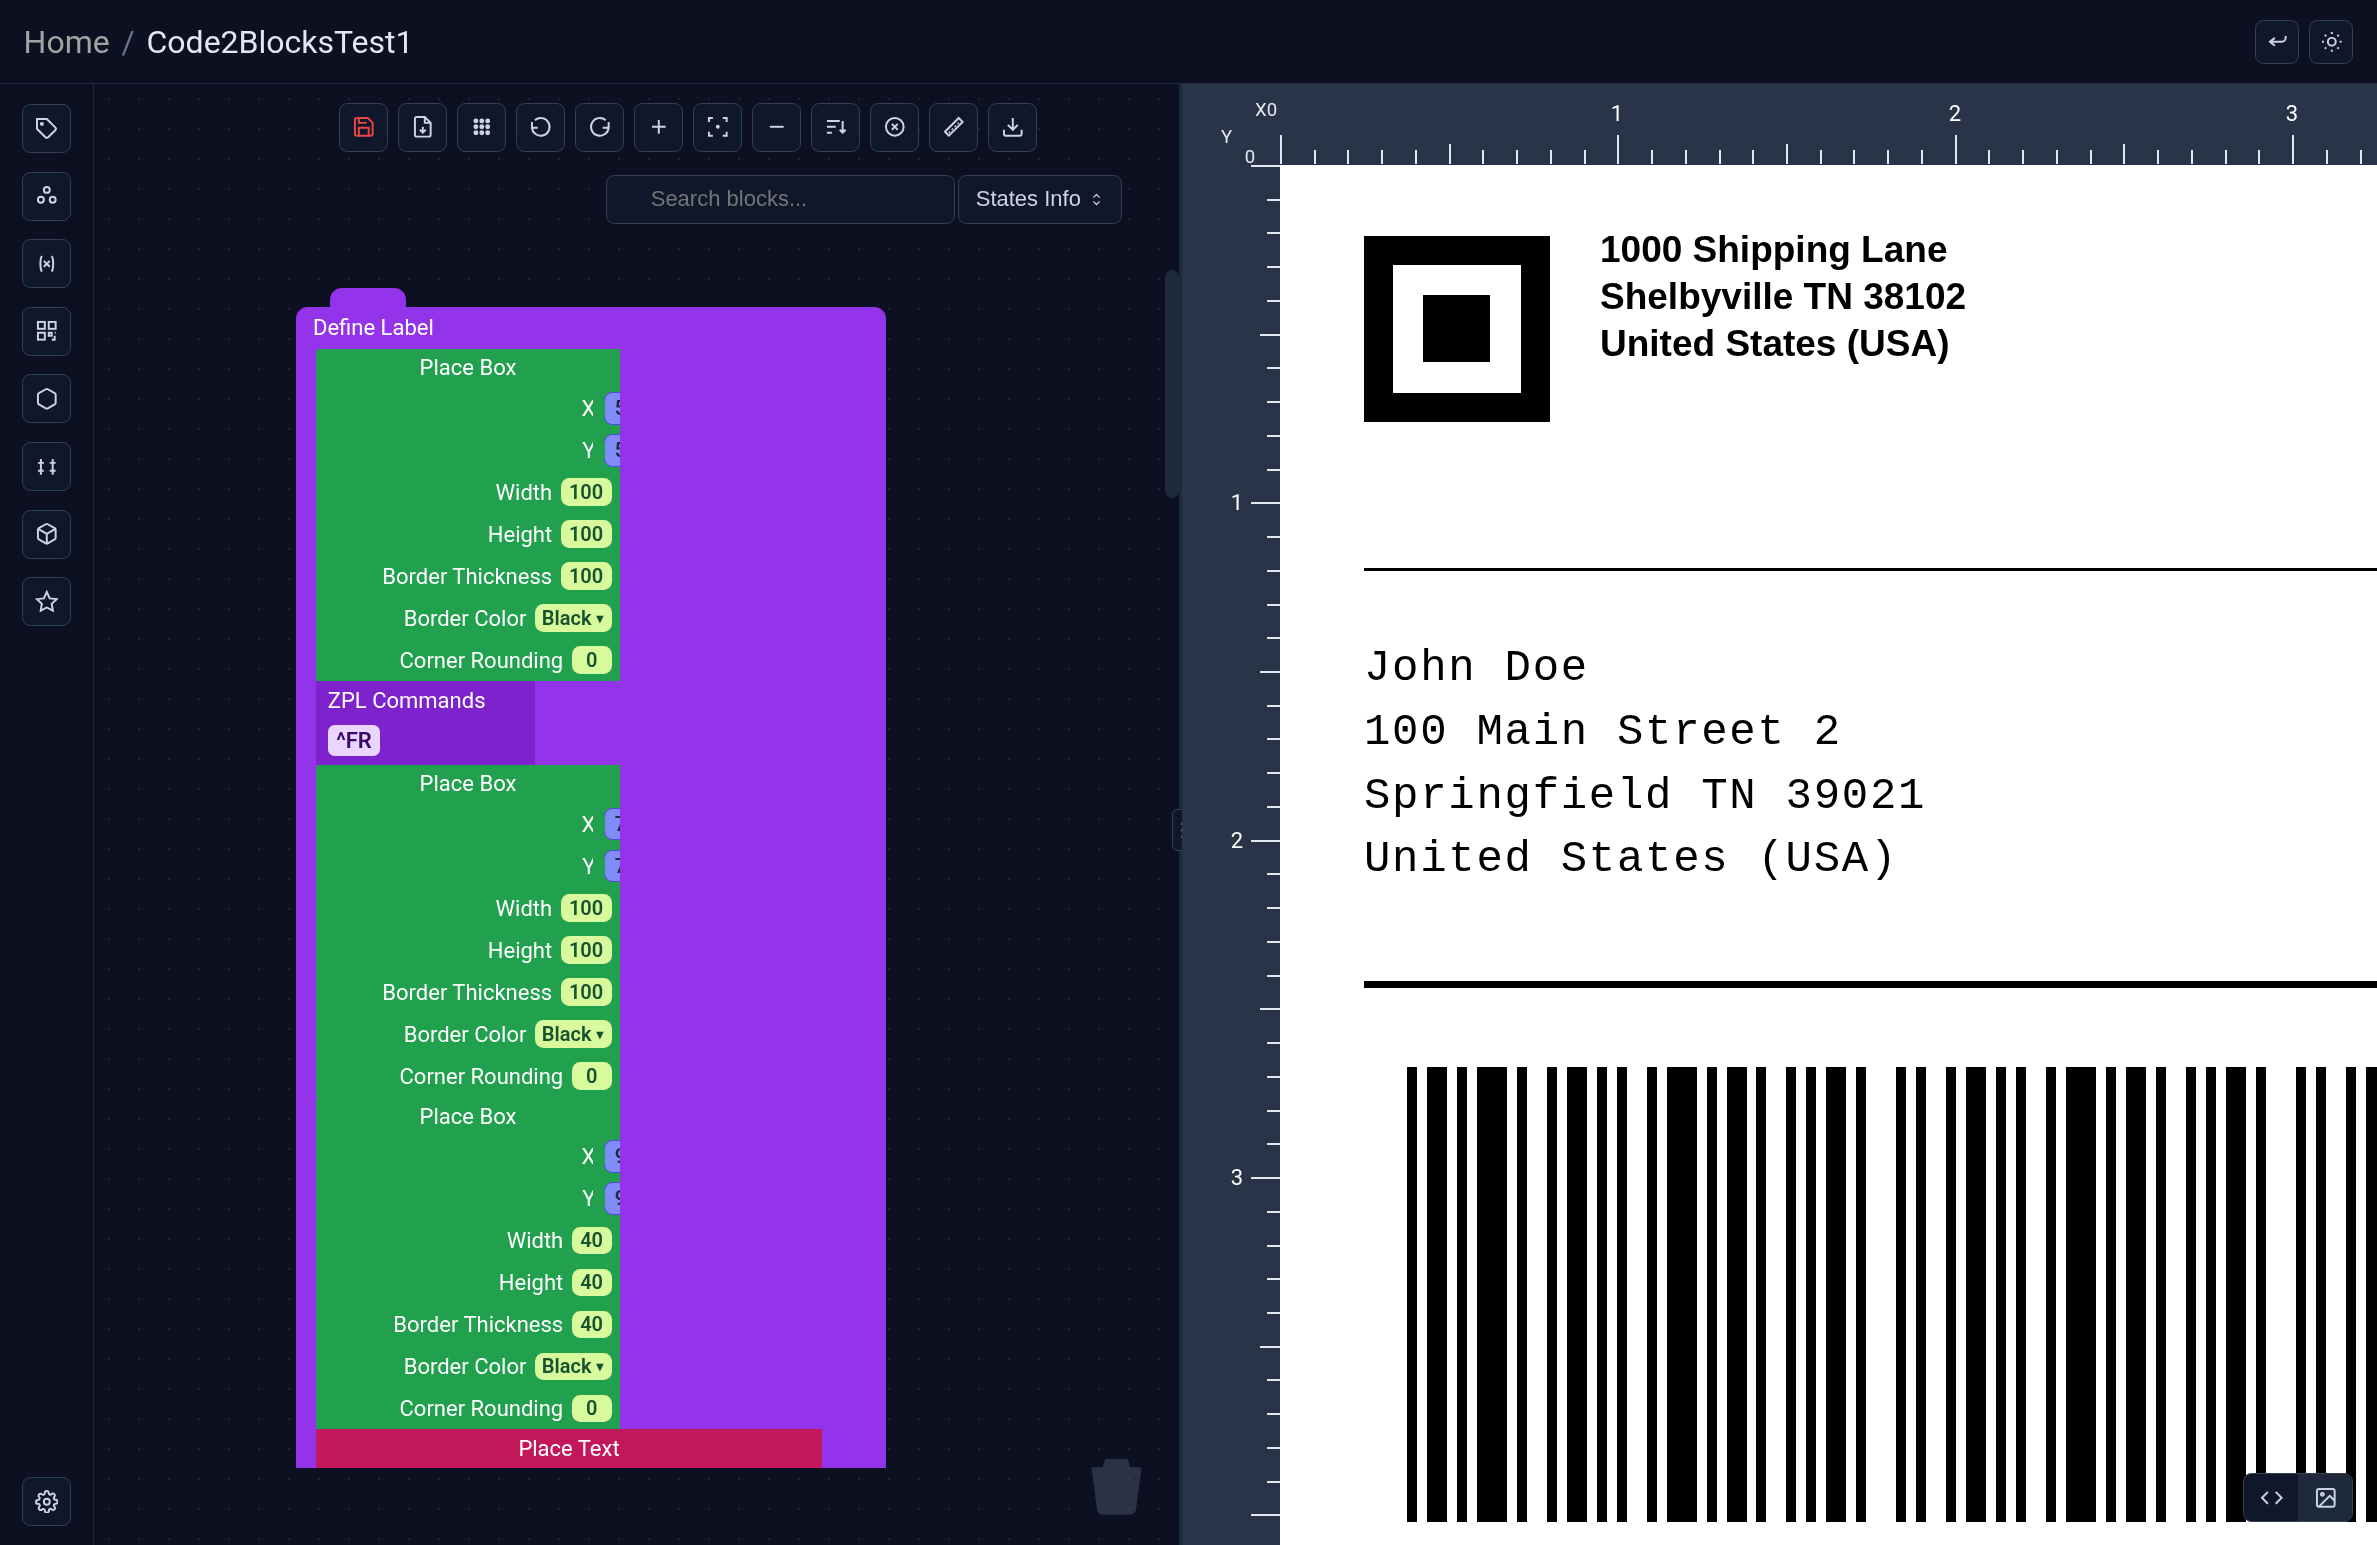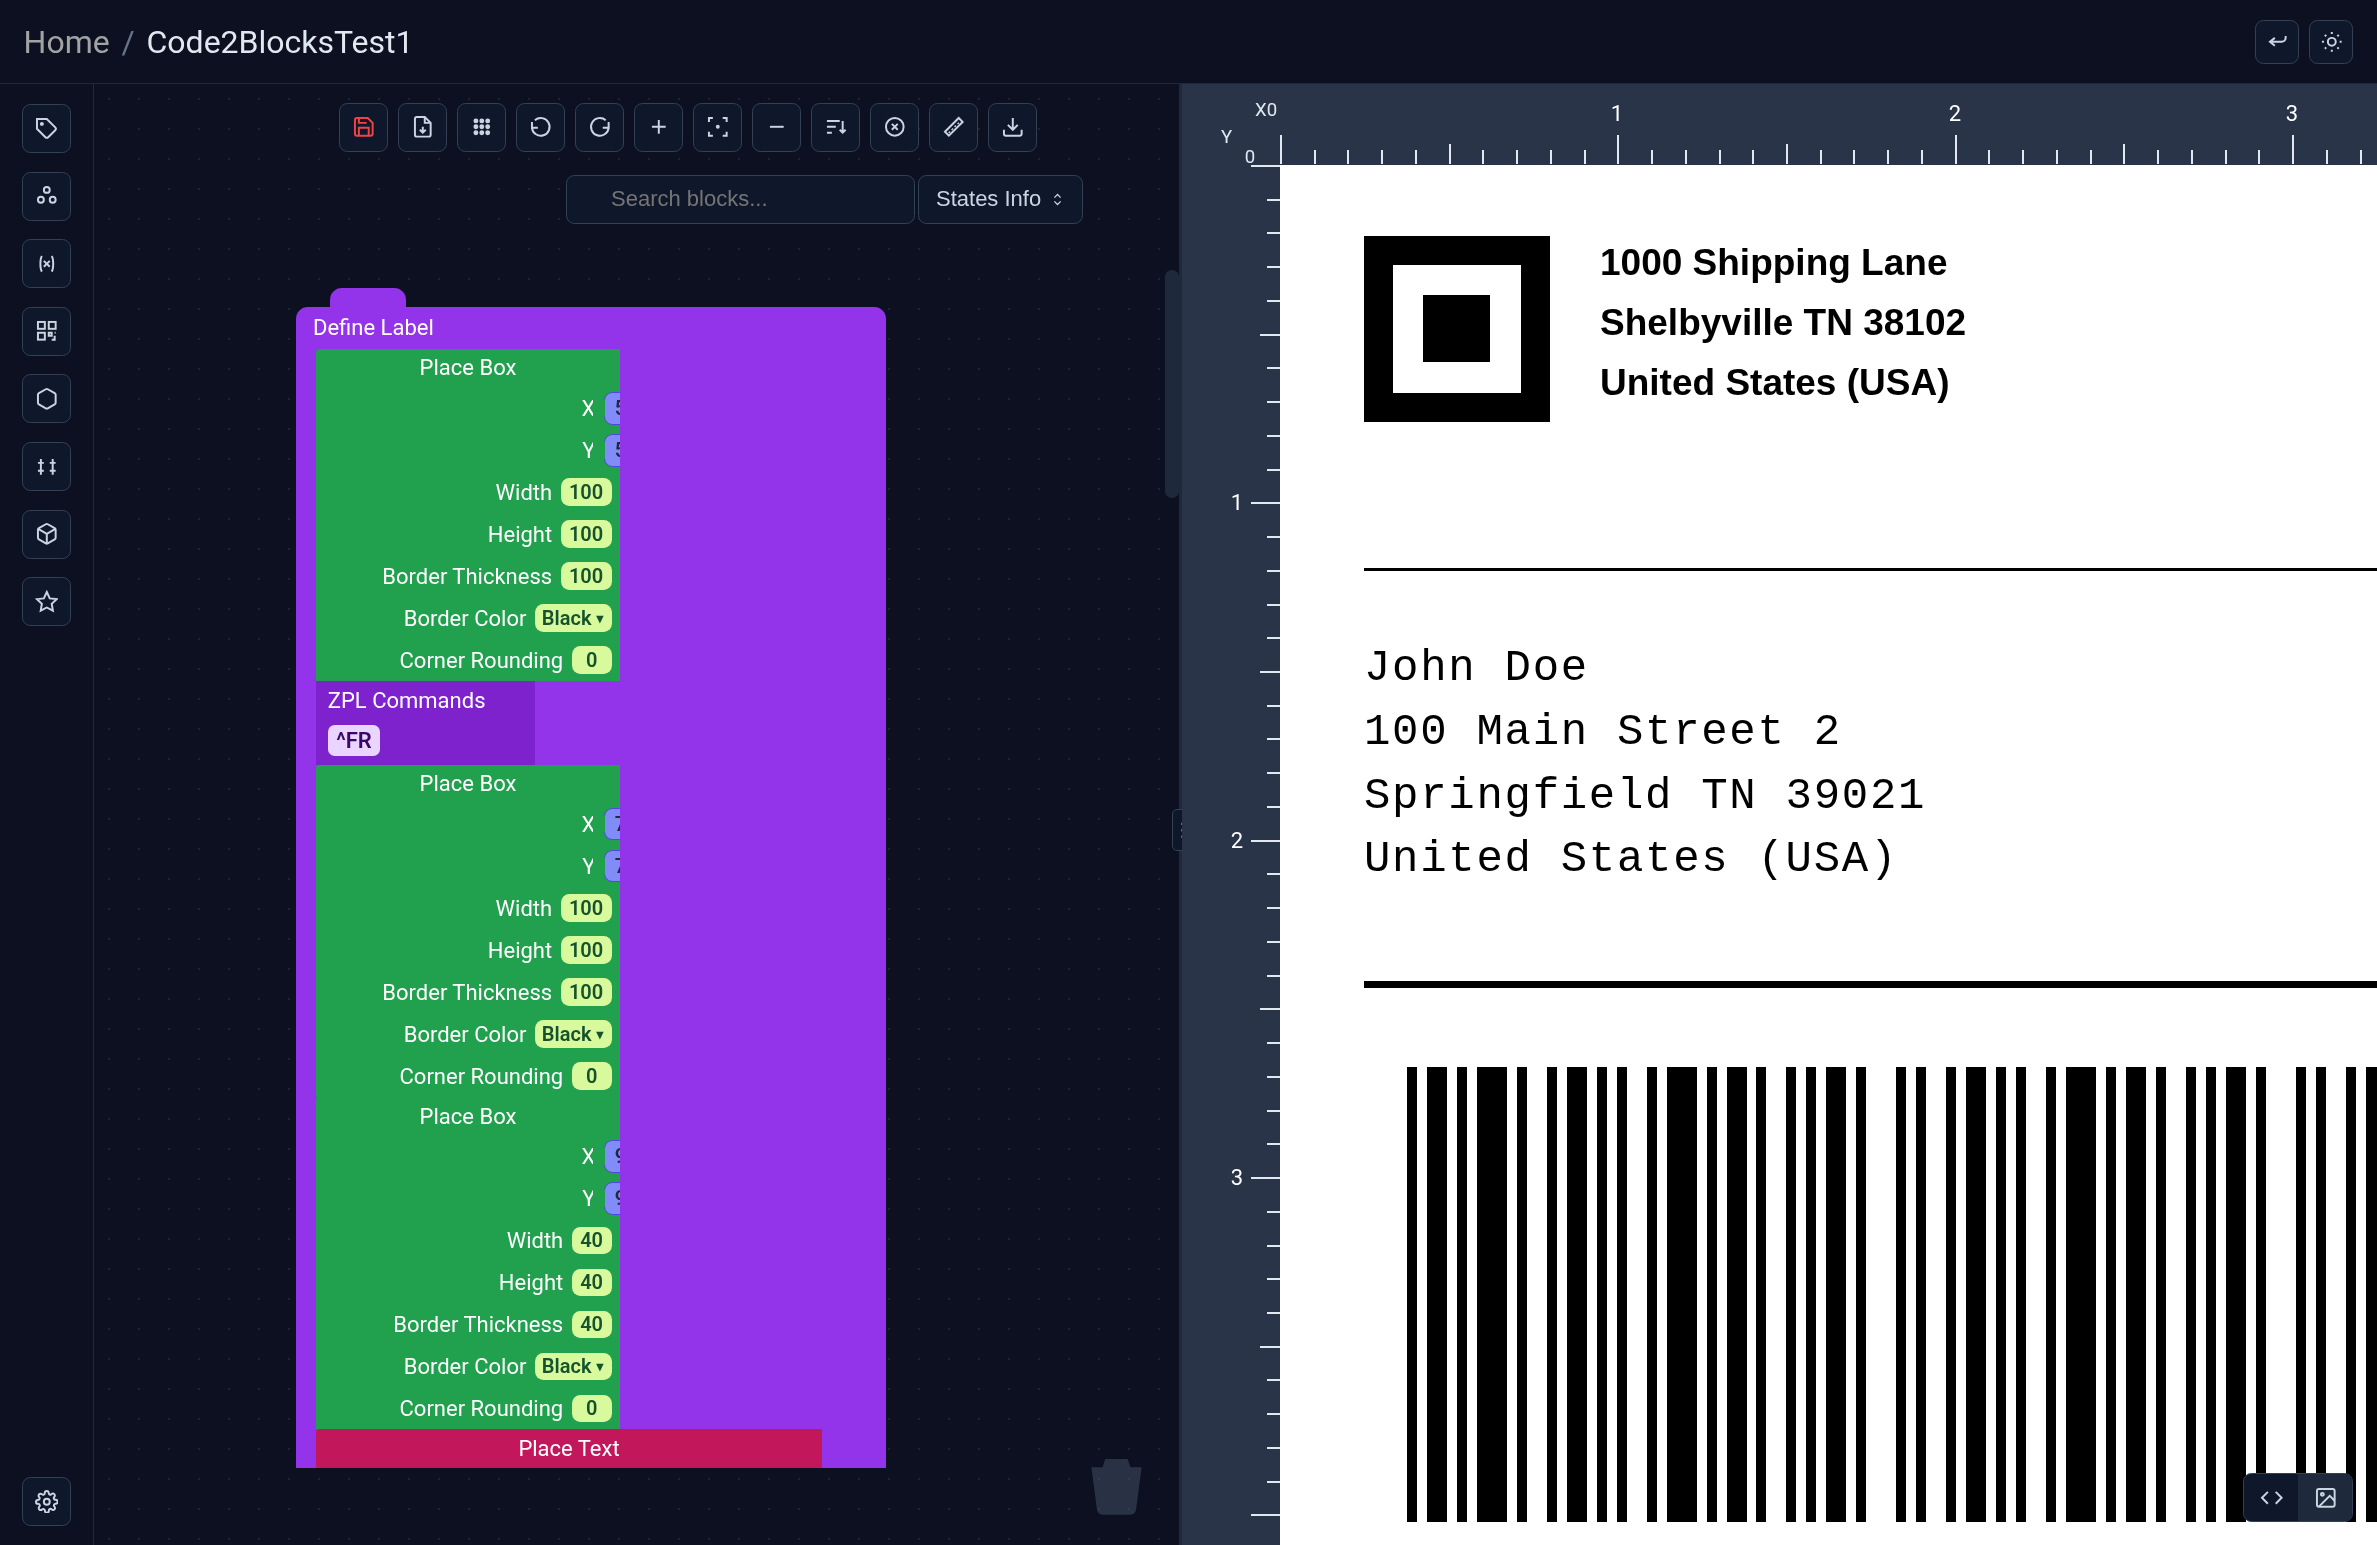--- a/index.html
+++ b/index.html
@@ -81,20 +81,21 @@
   padding: 18.6px 20px 8.4px 245px;
 }
 .toolbar .icon-btn { width: 49px; height: 49px; }
 .toolbar .icon-btn.save svg { stroke: #ef4444; }
 .toolbar .icon-btn.cancel svg { stroke: #cbd5e1; }
 
 .search-row {
   display: flex;
   gap: 3px;
   padding: 15px 20px 10px 472px;
+  justify-content: center;
 }
 .search-input {
   flex: 0 0 329px;
   height: 49px;
   border: 0.8px solid #334155;
   border-radius: 8.4px;
   background: #0f172a;
   color: #cbd5e1;
   padding: 0 15px 0 44px;
   font-size: 22px;
@@ -320,21 +321,21 @@
 .logo-box .o1{ position:absolute; inset:0; border:29px solid #000; }
 .logo-box .o2{ position:absolute; top:59px; left:59px; width:67px; height:67px; background:#000; }
 
 .company{
   position:absolute;
   top:59px; left:320px;
   font-family: Arial, Helvetica, sans-serif;
   color:#000;
 }
 .company h1{ font-size:67px; font-weight:800; letter-spacing:-1.7px; white-space:nowrap; }
-.company .line{ font-size:37px; font-weight:700; margin-top:18px; }
+.company .line{ font-size:37px; font-weight:700; margin-top:5px; }
 
 .hr1{ position:absolute; top:403px; left:84px; right:0; height:3.4px; background:#000; }
 
 .recipient{
   position:absolute;
   top:472px; left:84px;
   font-family: "Courier New", monospace;
   color:#000;
   font-size:44px;
   line-height:1.45;

